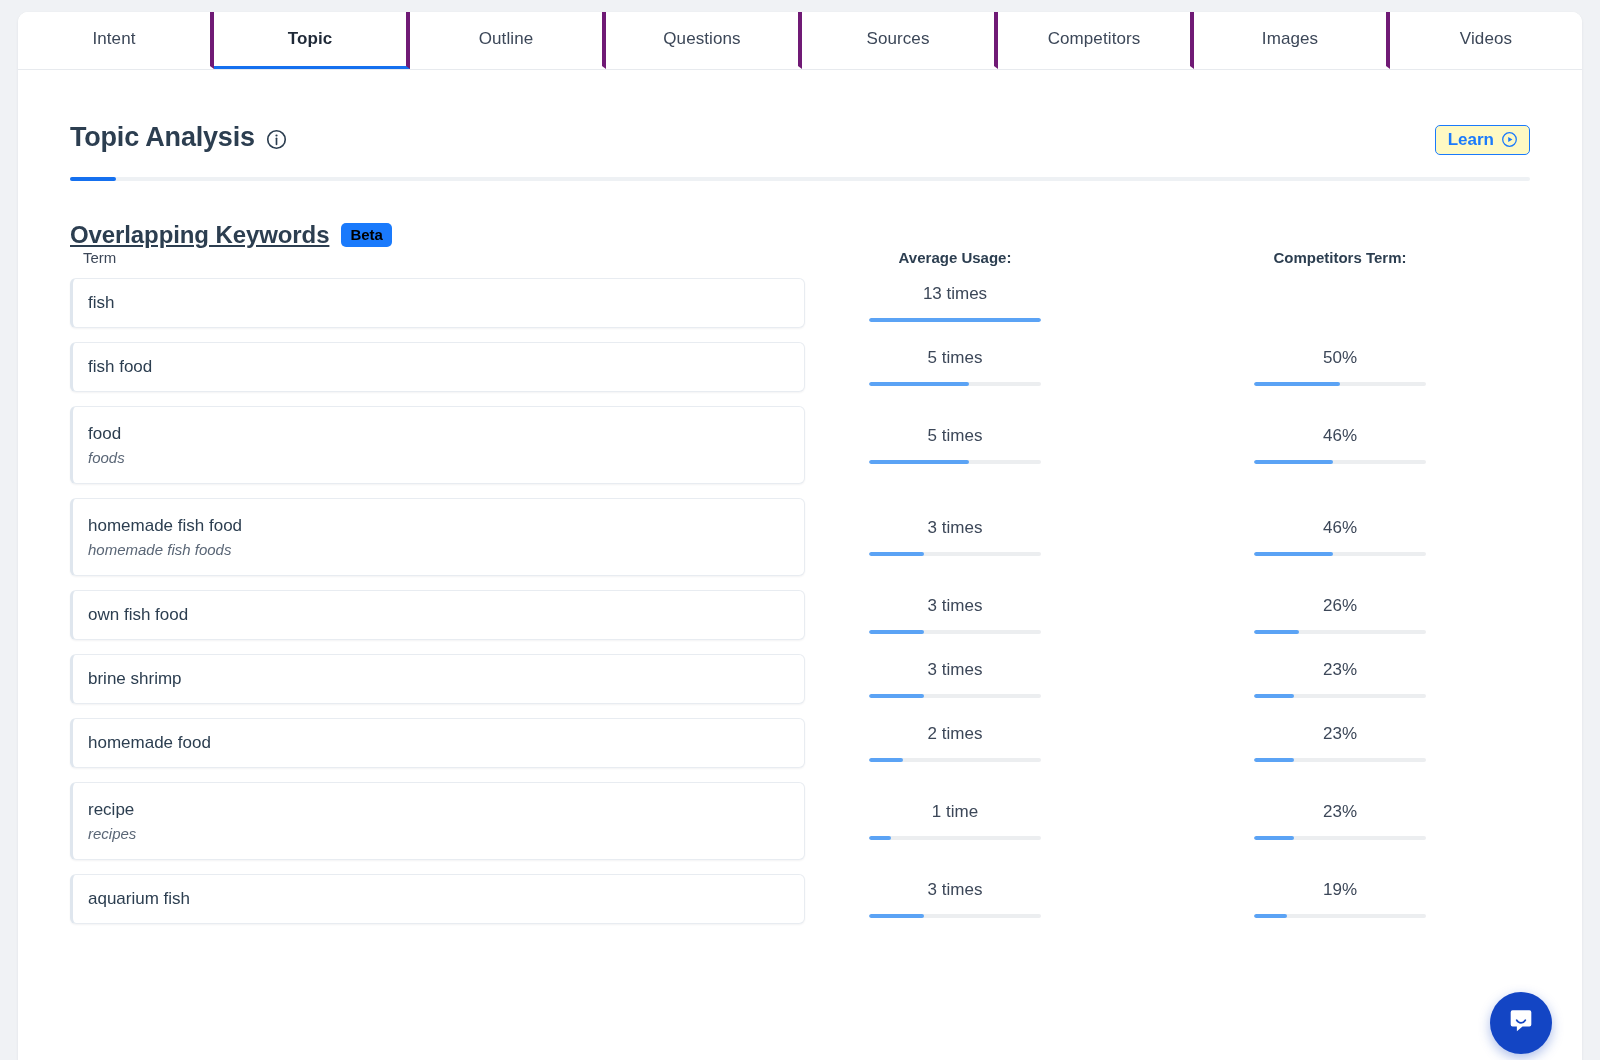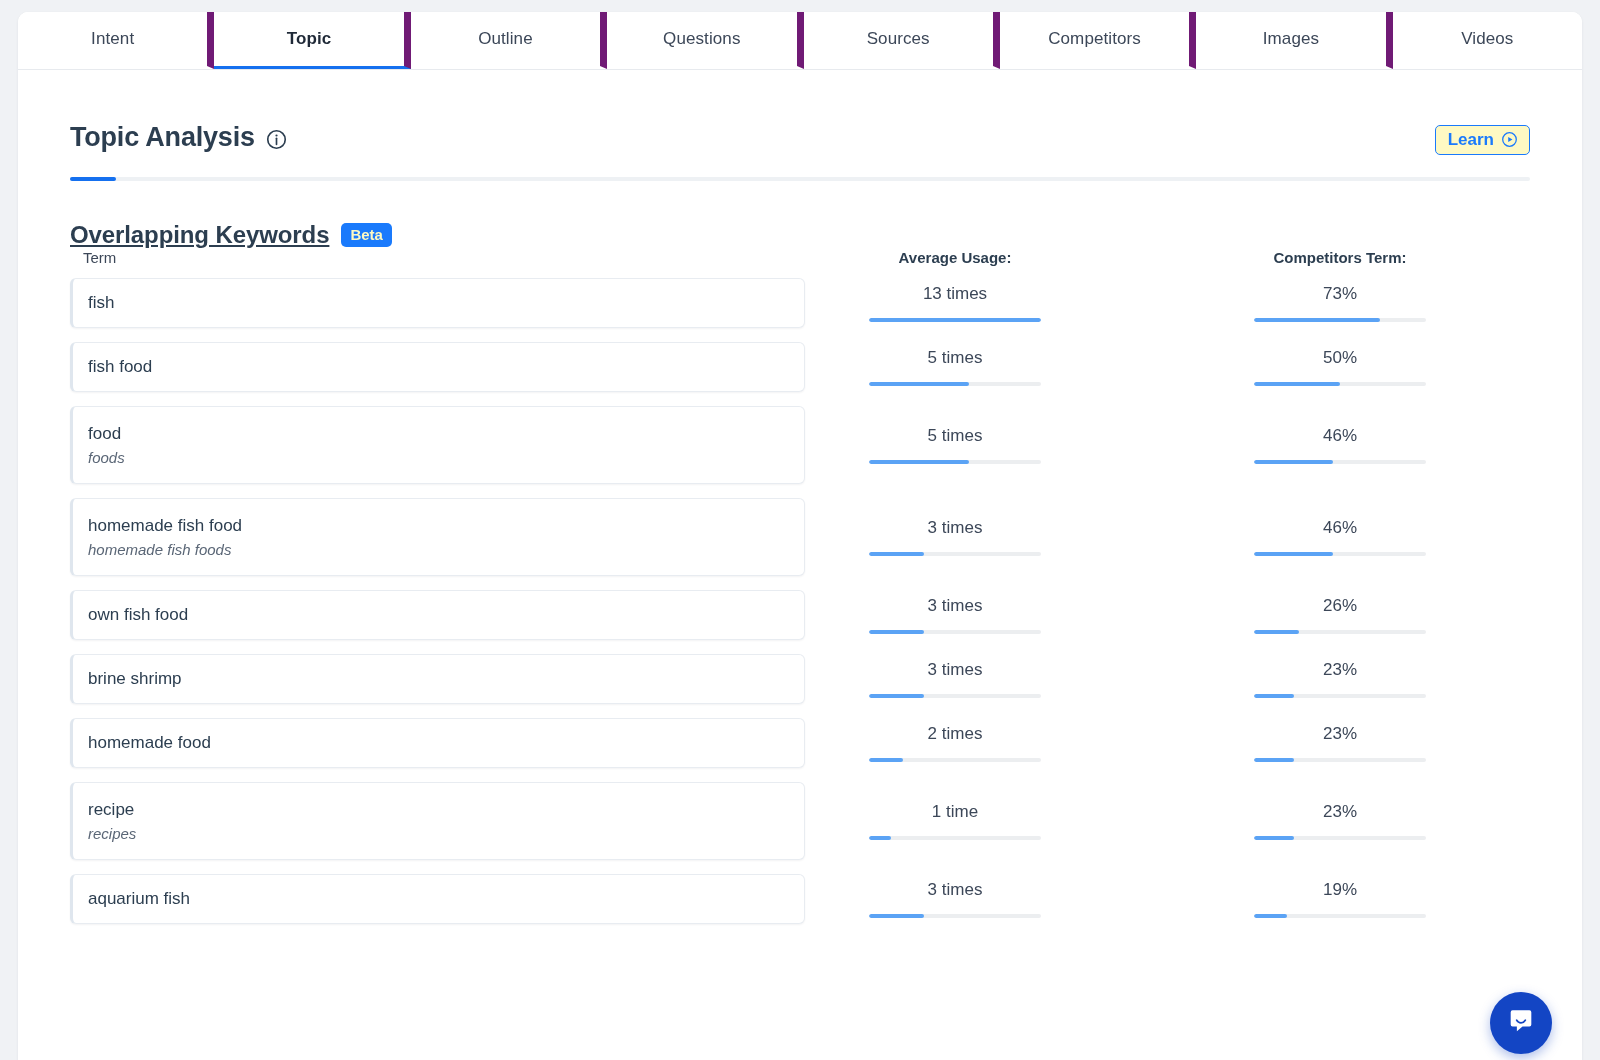--- a/index.html
+++ b/index.html
@@ -38,21 +38,21 @@
     border-radius: 10px 10px 0 0;
   }
   .tab {
     flex: 1 1 0;
     display: flex;
     align-items: center;
     justify-content: center;
     font-size: 17px;
     color: #3c4758;
     letter-spacing: .1px;
-    border-right: 7px solid #701a75;
+    border-right: 4px solid #701a75;
     border-bottom: 3px solid transparent;
     cursor: pointer;
     user-select: none;
     background: #fff;
   }
   .tab:last-child { border-right: none; }
   .tab.active {
     color: #1f2937;
     font-weight: 600;
     border-bottom-color: #1570ef;
@@ -134,21 +134,21 @@
   }
   .sub-title {
     font-size: 24px;
     font-weight: 700;
     color: #2c3e50;
     letter-spacing: -.1px;
     text-decoration: underline;
   }
   .beta-badge {
     background: #1a7afc;
-    color: #fef9c3;
+    color: #000000;
     font-size: 15px;
     font-weight: 700;
     border-radius: 5px;
     padding: 3px 9px 4px;
     line-height: 1.15;
   }
 
   
   .col-heads {
     display: flex;
@@ -318,26 +318,20 @@
           <div class="term-card">
             <div class="term-main">fish</div>
           </div>
           <div class="metric">
             <div class="metric-label">13 times</div>
             <div class="bar-track">
               <div class="bar-fill" style="width: 100%;"></div>
             </div>
           </div>
           <div class="ch-gap"></div>
-          <div class="metric">
-            <div class="metric-label">73%</div>
-            <div class="bar-track">
-              <div class="bar-fill" style="width: 73%;"></div>
-            </div>
-          </div>
         </div>
         <div class="row">
           <div class="term-card">
             <div class="term-main">fish food</div>
           </div>
           <div class="metric">
             <div class="metric-label">5 times</div>
             <div class="bar-track">
               <div class="bar-fill" style="width: 58%;"></div>
             </div>

